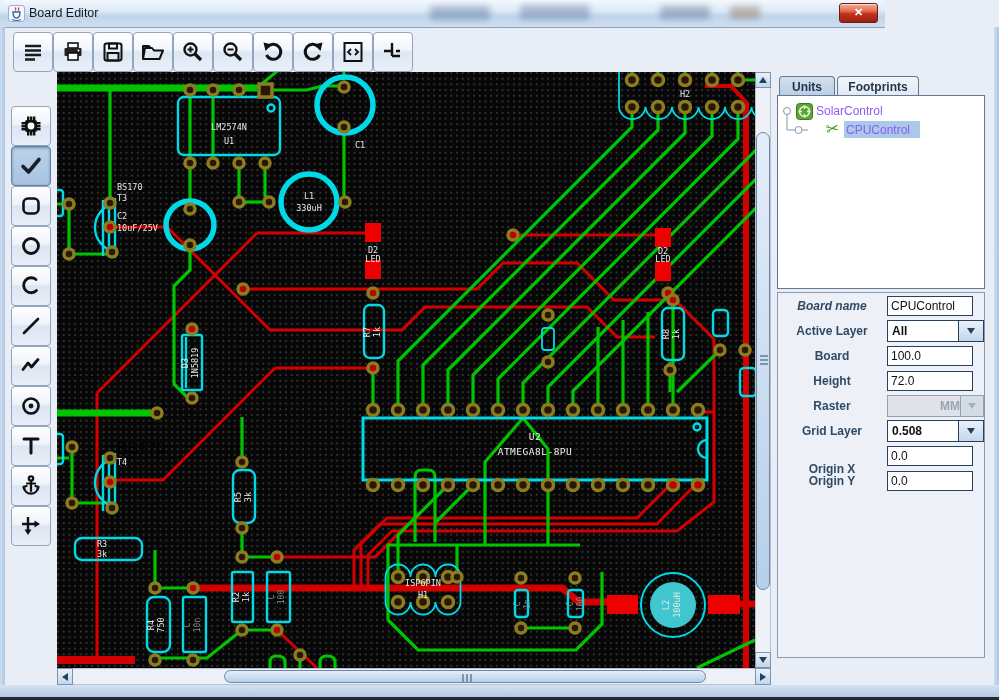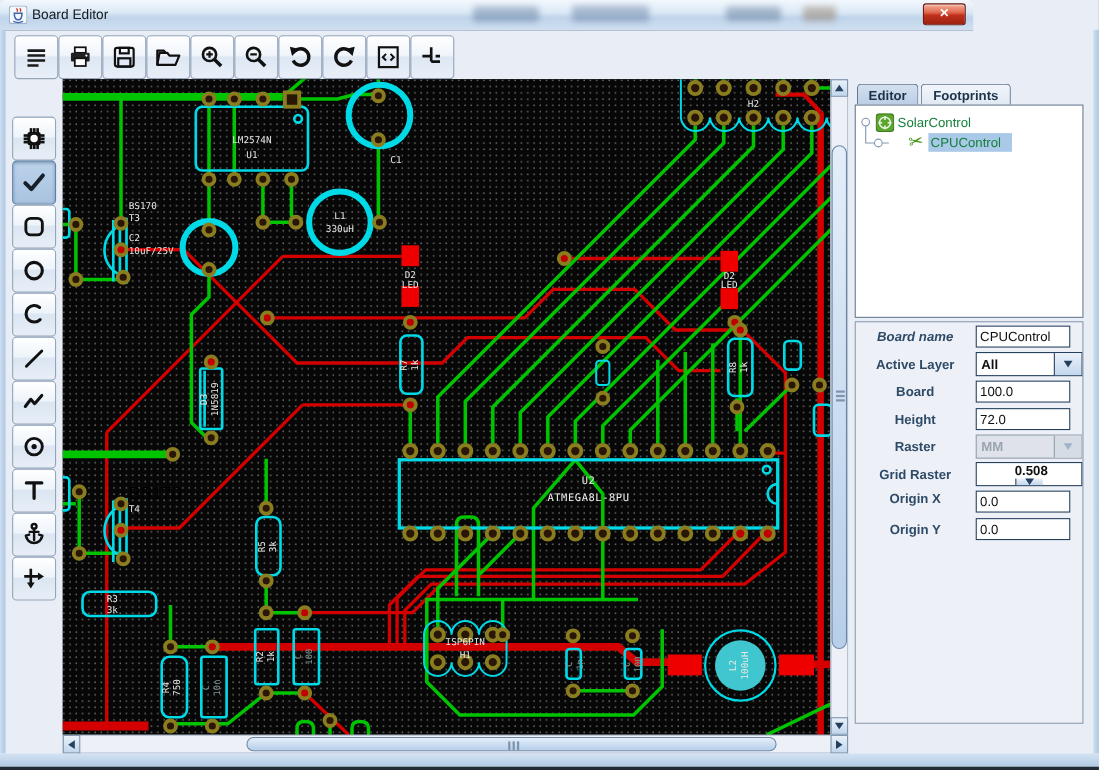--- a/index.html
+++ b/index.html
@@ -46,35 +46,35 @@
   .tri.left{border-top:4px solid transparent;border-bottom:4px solid transparent;border-right:6px solid #25405c;}
   .tri.right{border-top:4px solid transparent;border-bottom:4px solid transparent;border-left:6px solid #25405c;}
   
   .tab{position:absolute;top:76px;height:20px;box-sizing:border-box;border:1px solid #64798f;
     border-bottom:none;border-radius:4px 4px 0 0;font-size:12px;font-weight:bold;color:#1d3349;
     display:flex;align-items:center;justify-content:center;}
   #tab-boards{left:779px;width:56px;background:linear-gradient(#d3e0ef,#b9cde3);}
   #tab-footprints{left:837px;width:82px;background:linear-gradient(#f2f6fb,#dfe8f2);}
   #tree-box{position:absolute;left:777px;top:95px;width:208px;height:194px;background:#ffffff;
     border:1px solid #64798f;box-sizing:border-box;}
-  .tree-label{font-size:12px;color:#15803d;position:absolute;}
+  .tree-label{font-size:12px;color:#8b5cf6;position:absolute;}
   #tree-sel{position:absolute;left:844px;top:121px;width:76px;height:17px;background:#aac9e8;}
   #props-box{position:absolute;left:777px;top:292px;width:208px;height:366px;background:#edf1f7;
     border:1px solid #8a9bb0;box-sizing:border-box;}
   .plabel{position:absolute;left:782px;width:100px;text-align:center;font-size:12px;font-weight:bold;color:#2e4a66;}
   .pfield{position:absolute;left:887px;width:86px;height:20px;box-sizing:border-box;
     border:1.5px solid #26415e;background:#ffffff;font-size:12px;font-family:"Liberation Sans",sans-serif;
     padding:0 3px;color:#101010;}
   .pcombo{position:absolute;left:887px;width:97px;height:22px;box-sizing:border-box;
     border:1.5px solid #26415e;background:#ffffff;font-size:12px;font-weight:bold;color:#101010;
     display:flex;align-items:center;}
   .pcombo .val{flex:1;padding-left:4px;}
   .pcombo .arrow{width:24px;height:100%;border-left:1.5px solid #26415e;
     background:linear-gradient(#eaf1fa,#c3d7ec);display:flex;align-items:center;justify-content:center;}
-  .pcombo.disabled{border-color:#93a0ae;background:#dfe3e9;color:#9aa4b0;}
+  .pcombo.disabled{border-color:#93a0ae;background:#dfe3e9;color:#9aa4b0;padding-left:48px;}
   .pcombo.disabled .arrow{border-left-color:#93a0ae;background:#d6dce4;}
   .pcombo.disabled .tri.down{border-top-color:#9fb3c8;}
   
   text.lbl{font-family:"DejaVu Sans Mono",monospace;font-size:8.5px;fill:#e6e9e6;}
   text.lbld{font-family:"DejaVu Sans Mono",monospace;font-size:8px;fill:#7f9598;}
   text.lblb{font-family:"DejaVu Sans Mono",monospace;font-size:9.5px;fill:#eef2ee;letter-spacing:.5px;}
 </style>
 </head>
 <body>
 
@@ -576,21 +576,21 @@
   <div class="sb-btn" style="left:755px;top:668px;height:17px;">
       <div class="tri right"></div>
     </div>
   <div class="sb-thumb" style="left:224px;top:670px;width:482px;height:13px;">
     <div class="grip-h" style="left:237px;"></div>
     <div class="grip-h" style="left:241px;"></div>
     <div class="grip-h" style="left:245px;"></div>
   </div>
 
   <div class="tab" id="tab-boards">
-      <span>Editor</span>
+      <span>Units</span>
     </div>
   <div class="tab" id="tab-footprints">
       <span>Footprints</span>
     </div>
 
   <div id="tree-box">
     <svg width="206" height="192" style="position:absolute;left:0;top:0;">
       <g stroke="#8097ad" fill="none">
         <circle cx="9" cy="15" r="3.5"></circle>
           <path d="M9,18.5 V34 H17"></path>
@@ -629,29 +629,29 @@
   <input class="pfield" style="top: 371px;" value="72.0">
 
   <span class="plabel" style="top:399px;">Raster</span>
   <div class="pcombo disabled" style="top:395px;">
     <span class="val">MM</span>
     <span class="arrow">
         <span class="tri down"></span>
       </span>
   </div>
 
-  <span class="plabel" style="top:424px;">Grid Raster</span>
-  <div class="pcombo" style="top:420px;flex-direction:column;">
+  <span class="plabel" style="top:424px;">Grid Layer</span>
+  <div class="pcombo" style="top:420px;">
     <span class="val">0.508</span>
     <span class="arrow">
         <span class="tri down"></span>
       </span>
   </div>
 
-  <span class="plabel" style="top:446px;text-align:center;">Origin X</span>
+  <span class="plabel" style="top:462px;text-align:center;">Origin X</span>
   <input class="pfield" style="top: 446px;" value="0.0">
 
   <span class="plabel" style="top:474px;">Origin Y</span>
   <input class="pfield" style="top: 471px;" value="0.0">
 
   <div class="border-strip" id="border-left"></div>
   <div class="border-strip" id="border-right"></div>
   <div id="border-bottom"></div>
   <div id="taskbar-strip"></div>
 

